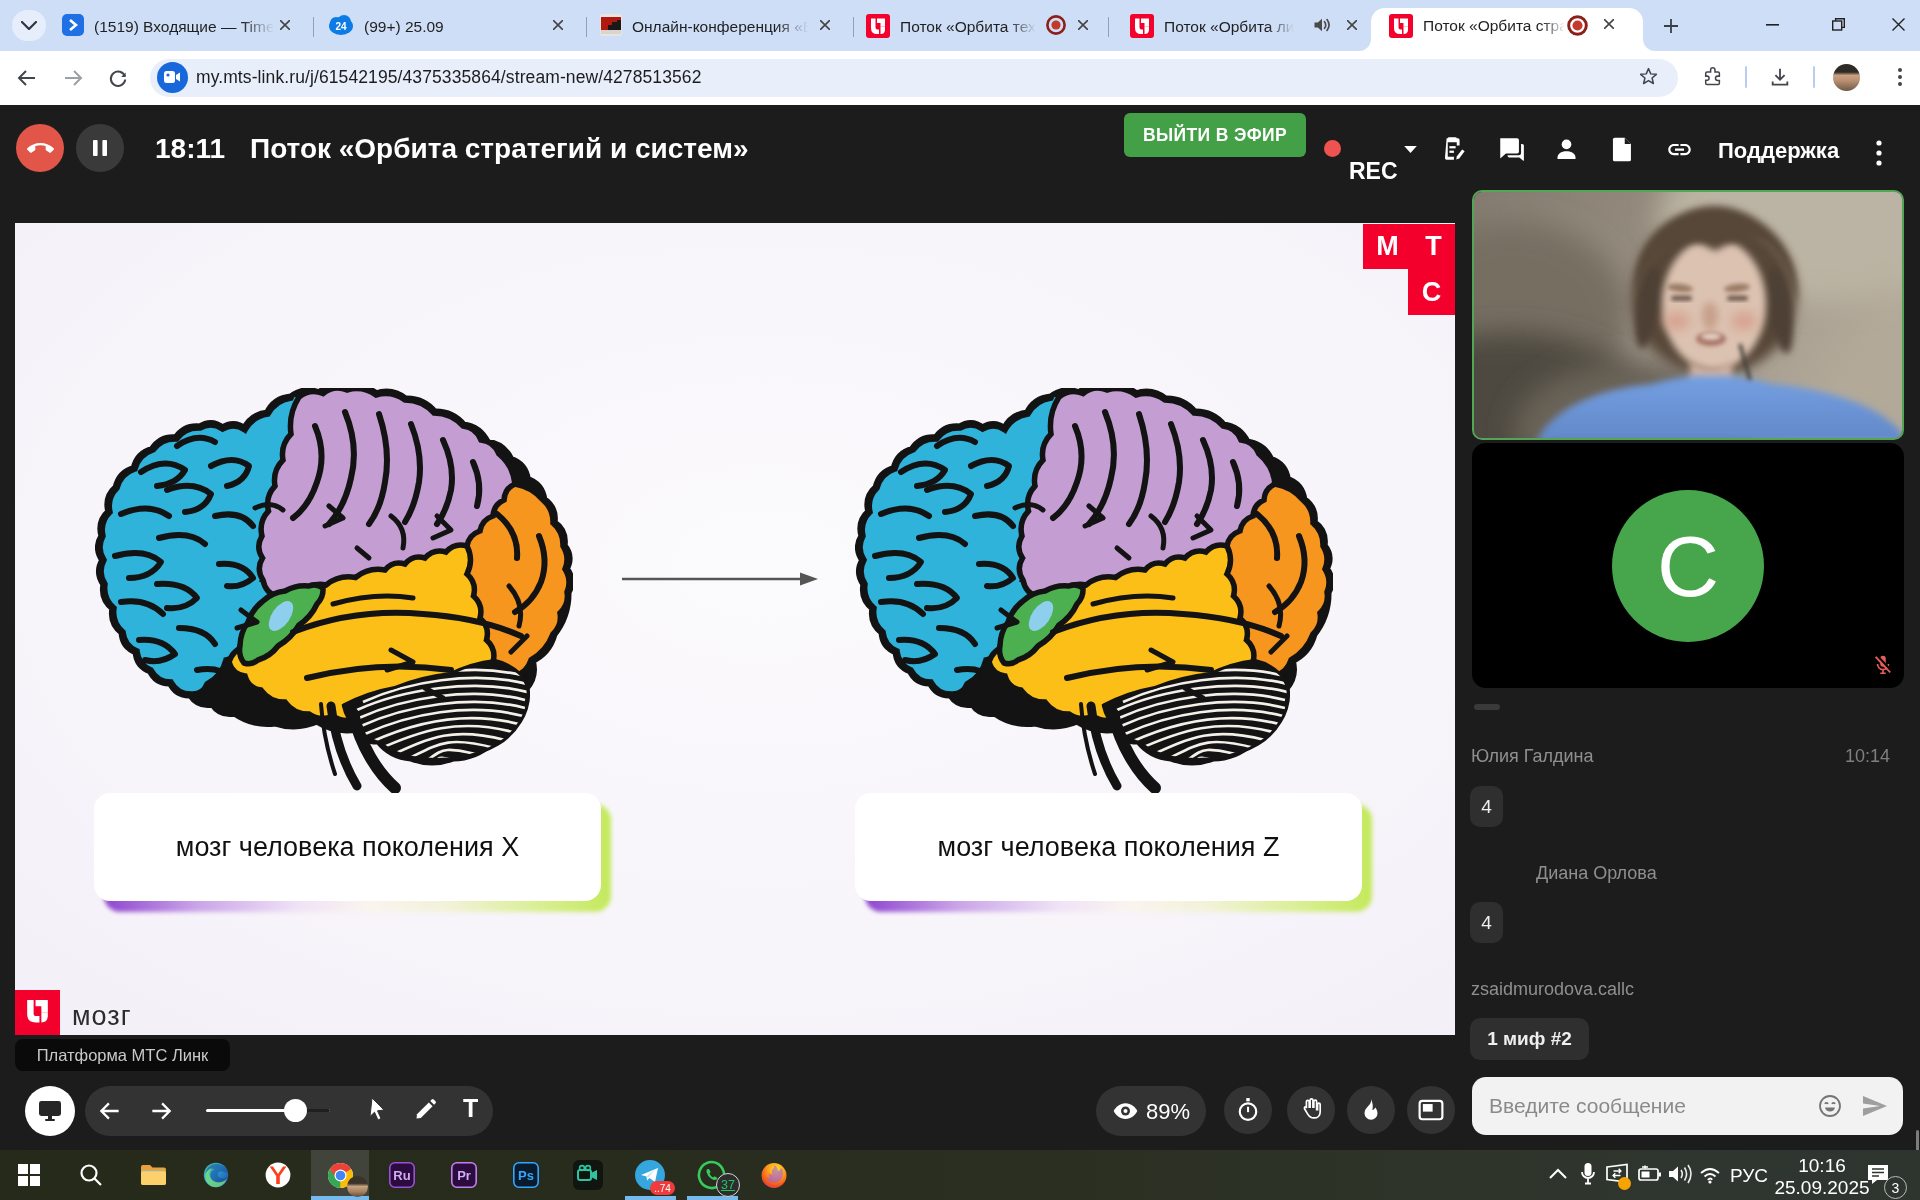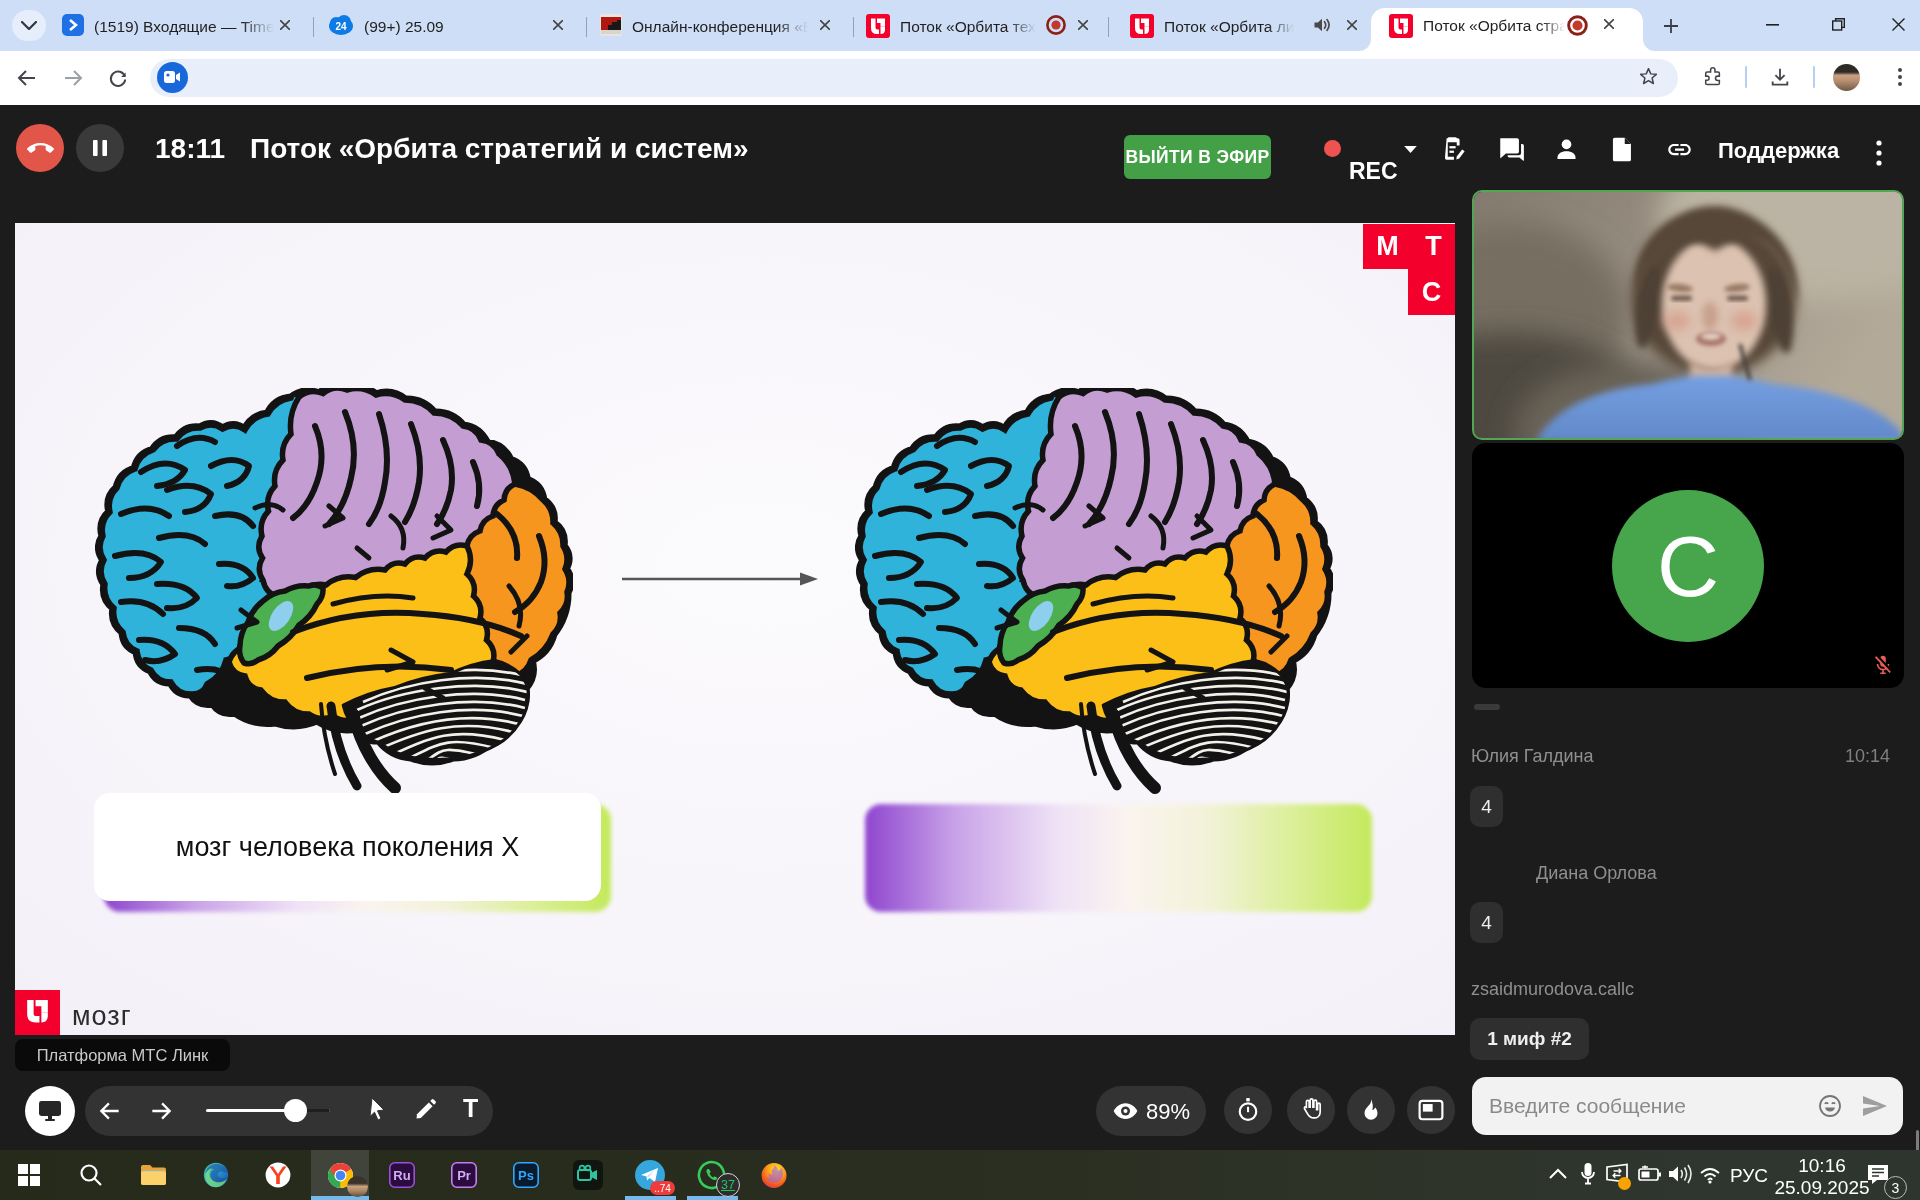--- a/index.html
+++ b/index.html
@@ -137,20 +137,21 @@
         <path d="M16.9,8.5 A7.2,7.2 0 1 0 17.2,11.5" stroke="#42464b" stroke-width="2" fill="none"></path>
         <path d="M17.6,4.5 v4.5 h-4.5" fill="#42464b"></path>
       </svg>
 <div id="urlpill"></div>
 <div class="abs" style="left:157px;top:11px;width:31px;height:31px;border-radius:50%;background:#1868db;"></div>
 <svg class="abs" style="left:164px;top:19px" width="17" height="14" viewBox="0 0 17 14">
         <rect x="0" y="1" width="11" height="12" rx="2.5" fill="#fff"></rect>
         <path d="M12,5 L16,2.5 V11.5 L12,9 z" fill="#fff"></path>
         <circle cx="4" cy="5" r="1.6" fill="#1868db"></circle>
       </svg>
+<div class="abs" style="left:196px;top:16px;font-size:17.5px;color:#1d1d1f;letter-spacing:0.1px;">my.mts-link.ru/j/61542195/4375335864/stream-new/4278513562</div>
 <svg class="abs" style="left:1638px;top:15px" width="21" height="21" viewBox="0 0 24 24">
         <path d="M12,3 l2.6,6 6.4,0.5 -4.9,4.2 1.5,6.3 -5.6,-3.4 -5.6,3.4 1.5,-6.3 -4.9,-4.2 6.4,-0.5 z" fill="none" stroke="#42464b" stroke-width="1.7" stroke-linejoin="round"></path>
       </svg>
 <svg class="abs" style="left:1702px;top:15px" width="22" height="22" viewBox="0 0 24 24">
         <path d="M5,9 h4.2 V6.8 a2.6,2.6 0 0 1 5.2,0 V9 H18 a1.6,1.6 0 0 1 1.6,1.6 V14 h-2 a2.6,2.6 0 0 0 0,5.2 h2 v3.2 a1.6,1.6 0 0 1 -1.6,1.6 H5 a1.6,1.6 0 0 1 -1.6,-1.6 v-3.6 H5 a2.4,2.4 0 0 0 0,-4.8 H3.4 V10.6 A1.6,1.6 0 0 1 5,9 z" fill="none" stroke="#42464b" stroke-width="1.8" transform="scale(0.92) translate(1,-2)"></path>
       </svg>
 <div class="abs" style="left:1745px;top:15px;width:2px;height:22px;background:#b9cdf0;border-radius:1px;"></div>
 <svg class="abs" style="left:1769px;top:15px" width="22" height="22" viewBox="0 0 24 24">
         <path d="M12,3 v11 M7,10 l5,5 5,-5" stroke="#42464b" stroke-width="2" fill="none"></path>
         <path d="M4,17 v3.4 h16 V17" stroke="#42464b" stroke-width="2" fill="none"></path>
@@ -172,21 +173,21 @@
         </svg>
       </div>
 <div class="circbtn" style="left:76px;top:19px;width:48px;height:48px;background:#3a3a3a;">
         <svg width="18" height="20" viewBox="0 0 18 20">
           <rect x="2" y="2" width="4.6" height="16" rx="1" fill="#fff"></rect>
           <rect x="11.4" y="2" width="4.6" height="16" rx="1" fill="#fff"></rect>
         </svg>
       </div>
 <div class="abs" style="left:155px;top:28px;font-size:28px;font-weight:700;color:#fff;">18:11</div>
 <div class="abs" style="left:250px;top:28px;font-size:28px;font-weight:700;color:#fff;">Поток «Орбита стратегий и систем»</div>
-<div class="abs" style="left:1124px;top:30px;width:147px;height:44px;background:#43a047;border-radius:6px;display:flex;align-items:center;justify-content:center;color:#fff;font-size:17.5px;font-weight:700;letter-spacing:0.4px;">ВЫЙТИ В ЭФИР</div>
+<div class="abs" style="left:1124px;top:8px;width:182px;height:44px;background:#43a047;border-radius:6px;display:flex;align-items:center;justify-content:center;color:#fff;font-size:17.5px;font-weight:700;letter-spacing:0.4px;">ВЫЙТИ В ЭФИР</div>
 <div class="abs" style="left:1324px;top:35px;width:17px;height:17px;border-radius:50%;background:#ef5350;"></div>
 <div class="abs" style="left:1349px;top:30px;font-size:23px;font-weight:700;color:#fff;margin-top:23px;">REC</div>
 <svg class="abs" style="left:1403px;top:40px" width="15" height="9" viewBox="0 0 16 10">
         <path d="M1,1 L8,9 L15,1 z" fill="#fff"></path>
       </svg>
 <div class="hicon" style="left:1432px">
         <svg width="27" height="27" viewBox="0 0 24 24">
           <path d="M5,2 h10 q1.5,0 1.5,1.5 v5 h-2.5 v-3 h-8 v13 h5.5 v2.5 h-6.5 q-1.5,0 -1.5,-1.5 z" fill="#fff"></path>
           <rect x="7.5" y="9" width="5.5" height="2" fill="#fff"></rect>
           <rect x="7.5" y="13" width="4" height="2" fill="#fff"></rect>
@@ -306,20 +307,21 @@
 <svg class="abs" style="left:840px;top:165px" width="478" height="410" viewBox="0 0 478 410">
           <use href="#brain"></use>
         </svg>
 <svg class="abs" style="left:605px;top:348px" width="200" height="16" viewBox="0 0 200 16">
           <path d="M2,8 H180" stroke="#555" stroke-width="2.6"></path>
           <path d="M180,1.5 L198,8 L180,14.5 z" fill="#555"></path>
         </svg>
 <div class="cardshadow" style="left:89px;top:581px;"></div>
 <div class="card" style="left:79px;top:570px;">мозг человека поколения X</div>
 <div class="cardshadow" style="left:850px;top:581px;"></div>
+<div class="card" style="left:840px;top:570px;">мозг человека поколения Z</div>
 <div class="abs" style="left:0px;top:767px;width:45px;height:45px;background:#f4002c;"></div>
 <svg class="abs" style="left:7px;top:773px" width="31" height="31" viewBox="0 0 24 24">
           <path d="M4,3 h5 v10.5 q0,2 2,2 h2.5 v5 h-3 q-6.5,0 -6.5,-6.5 z" fill="#fff"></path>
           <path d="M10.5,3 h9.5 v9.5 h-5 v-4.5 h-4.5 z" fill="#fff"></path>
           <path d="M15,12.5 h5 v2.5 q0,5.5 -5,5.5 z" fill="#fff"></path>
         </svg>
 <div class="abs" style="left:57px;top:778px;font-size:27px;color:#2c2c2c;letter-spacing:1px;">мозг</div>
 </div>
 <div class="abs" style="left:15px;top:934px;width:215px;height:32px;background:#0a0a0a;border-radius:8px;color:#c9c9c9;font-size:16.5px;display:flex;align-items:center;justify-content:center;">Платформа МТС Линк</div>
 <div class="circbtn" style="left:25px;top:981px;width:50px;height:50px;background:#fff;">

